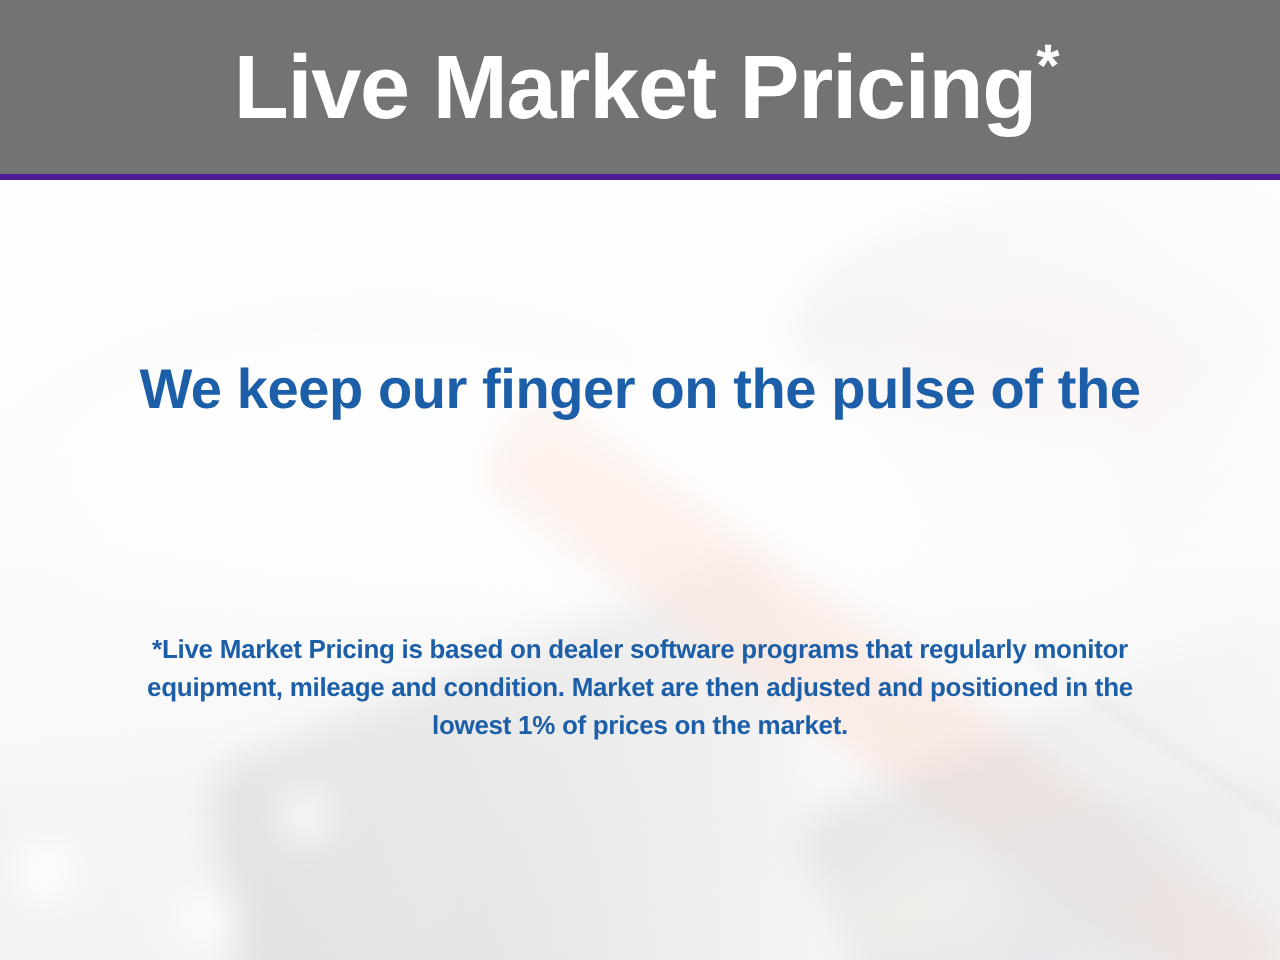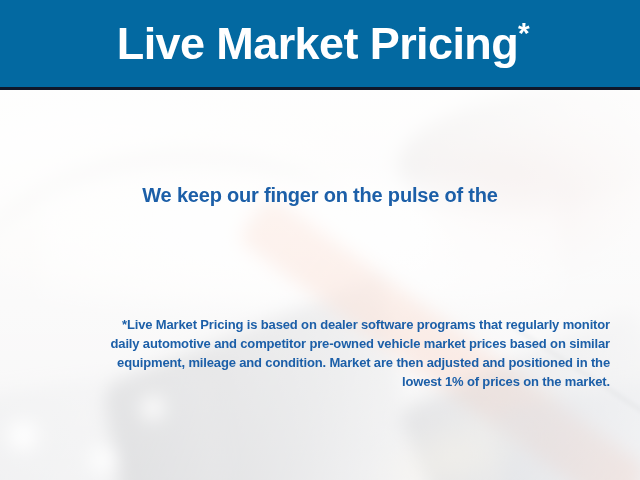--- a/index.html
+++ b/index.html
@@ -145,22 +145,22 @@
     width: 520px; height: 130px;
     background: radial-gradient(ellipse at 50% 50%, rgba(255,255,255,0.92) 0%, rgba(255,255,255,0.55) 60%, rgba(255,255,255,0) 100%);
   }
 
   
   #header-banner {
     position: absolute;
     top: 0; left: 0;
     width: 640px;
     height: 90px;
-    background: #0369a1;
-    border-bottom: 3px solid #0f172a;
+    background: #737373;
+    border-bottom: 3px solid #4c1d95;
     box-sizing: border-box;
     display: flex;
     align-items: center;
     justify-content: center;
     z-index: 5;
   }
   #banner-title {
     color: #ffffff;
     font-size: 45px;
     font-weight: bold;
@@ -184,40 +184,40 @@
     z-index: 6;
   }
 
   #headline {
     position: absolute;
     top: 85px;
     left: 20px;
     width: 600px;
     text-align: center;
     color: #1c5fa8;
-    font-size: 20px;
+    font-size: 28px;
     font-weight: bold;
     line-height: 34px;
     letter-spacing: -0.2px;
   }
   #headline .hl-line { display: block; }
 
   #disclaimer {
     position: absolute;
     top: 222px;
     left: 30px;
     width: 580px;
     text-align: center;
     color: #1c5fa8;
     font-size: 13px;
     font-weight: bold;
     line-height: 19px;
     letter-spacing: -0.15px;
   }
-  #disclaimer .dc-line { display: block; text-align: right; }
+  #disclaimer .dc-line { display: block; }
 </style>
 </head>
 <body>
 
 <div id="promo-card">
 
   <div class="photo-bg">
     <div class="blob b-hood-left"></div>
     <div class="blob b-arc"></div>
     <div class="blob b-darkcar-tr"></div>
@@ -237,19 +237,18 @@
   </div>
 
   <div id="content">
 
     <div id="headline">
       <span class="hl-line">We keep our finger on the pulse of the</span>
     </div>
 
     <div id="disclaimer">
       <span class="dc-line">*Live Market Pricing is based on dealer software programs that regularly monitor</span>
-      <span class="dc-line">daily automotive and competitor pre-owned vehicle market prices based on similar</span>
       <span class="dc-line">equipment, mileage and condition. Market are then adjusted and positioned in the</span>
       <span class="dc-line">lowest 1% of prices on the market.</span>
     </div>
 
   </div>
 </div>
 
 </body></html>

